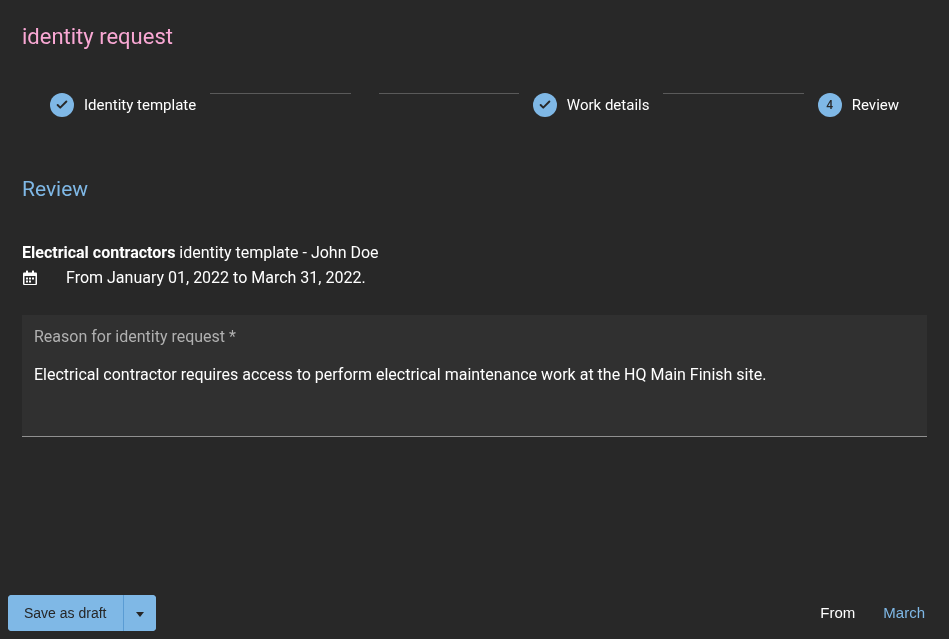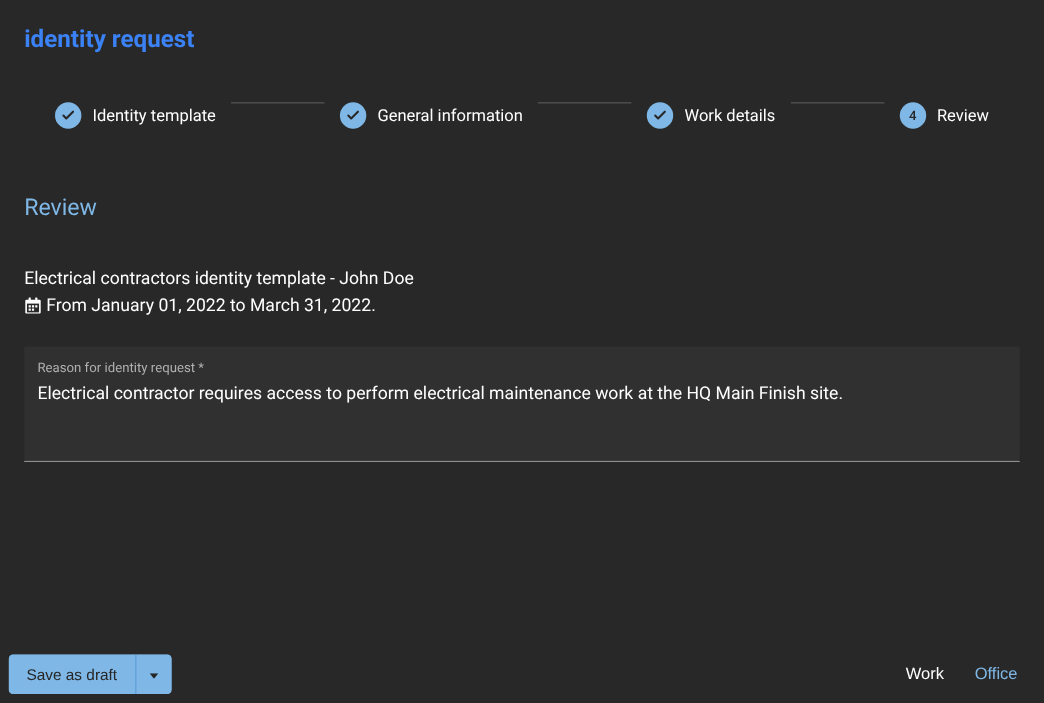--- a/index.html
+++ b/index.html
@@ -11,23 +11,23 @@
       width: 949px;
       height: 639px;
       background-color: #282828;
       font-family: -apple-system, BlinkMacSystemFont, "Segoe UI", Roboto, Helvetica, Arial, sans-serif;
       color: #ffffff;
       overflow: hidden;
       position: relative;
     }
     .page-title {
       font-size: 22px;
-      font-weight: 700;
+      font-weight: 400;
       padding: 24px 22px 0 22px;
-      color: #3b82f6;
+      color: #f9a8d4;
     }
     .stepper {
       display: flex;
       align-items: flex-start;
       padding: 44px 50px 0 50px;
       gap: 0;
     }
     .step {
       display: flex;
       align-items: center;
@@ -76,45 +76,45 @@
       font-size: 16px;
       color: #ffffff;
       margin-bottom: 22px;
     }
     .template-line {
       font-size: 16px;
       color: #ffffff;
       margin-bottom: 6px;
     }
     .template-line .bold {
-      font-weight: 400;
+      font-weight: 700;
     }
     .date-line {
       display: flex;
       align-items: center;
-      gap: 4px;
+      gap: 28px;
       font-size: 16px;
       color: #ffffff;
       margin-bottom: 28px;
     }
     .calendar-icon {
       width: 16px;
       height: 16px;
       flex-shrink: 0;
     }
     .reason-box {
       background-color: #303030;
       padding: 12px 12px 28px 12px;
       border-bottom: 1px solid #909090;
       margin-bottom: 4px;
     }
     .reason-label {
-      font-size: 12px;
+      font-size: 16px;
       color: #b0b0b0;
-      margin-bottom: 6px;
+      margin-bottom: 18px;
     }
     .reason-text {
       font-size: 16px;
       color: #ffffff;
       line-height: 1.4;
       min-height: 44px;
     }
     .footer {
       position: absolute;
       bottom: 8px;
@@ -183,28 +183,20 @@
 <div class="stepper">
   <div class="step">
     <div class="step-circle">
       <svg viewBox="0 0 16 16" fill="none">
           <path d="M3 8l3 3 7-7" stroke="#282828" stroke-width="2.2" stroke-linecap="round" stroke-linejoin="round"></path>
         </svg>
     </div>
     <span class="step-label">Identity template</span>
   </div>
   <div class="step-connector"></div>
-  <div class="step">
-    <div class="step-circle">
-      <svg viewBox="0 0 16 16" fill="none">
-          <path d="M3 8l3 3 7-7" stroke="#282828" stroke-width="2.2" stroke-linecap="round" stroke-linejoin="round"></path>
-        </svg>
-    </div>
-    <span class="step-label">General information</span>
-  </div>
   <div class="step-connector"></div>
   <div class="step">
     <div class="step-circle">
       <svg viewBox="0 0 16 16" fill="none">
           <path d="M3 8l3 3 7-7" stroke="#282828" stroke-width="2.2" stroke-linecap="round" stroke-linejoin="round"></path>
         </svg>
     </div>
     <span class="step-label">Work details</span>
   </div>
   <div class="step-connector"></div>
@@ -248,15 +240,15 @@
     <button class="save-draft-btn">Save as draft</button>
     <button class="save-draft-dropdown">
       <span>
         <svg viewBox="0 0 8 5" fill="#262626">
             <path d="M0 0l4 5 4-5z"></path>
           </svg>
       </span>
     </button>
   </div>
   <div class="footer-spacer"></div>
-  <button class="back-btn">Work</button>
-  <button class="finish-btn">Office</button>
+  <button class="back-btn">From</button>
+  <button class="finish-btn">March</button>
 </div>
 
 </body></html>

